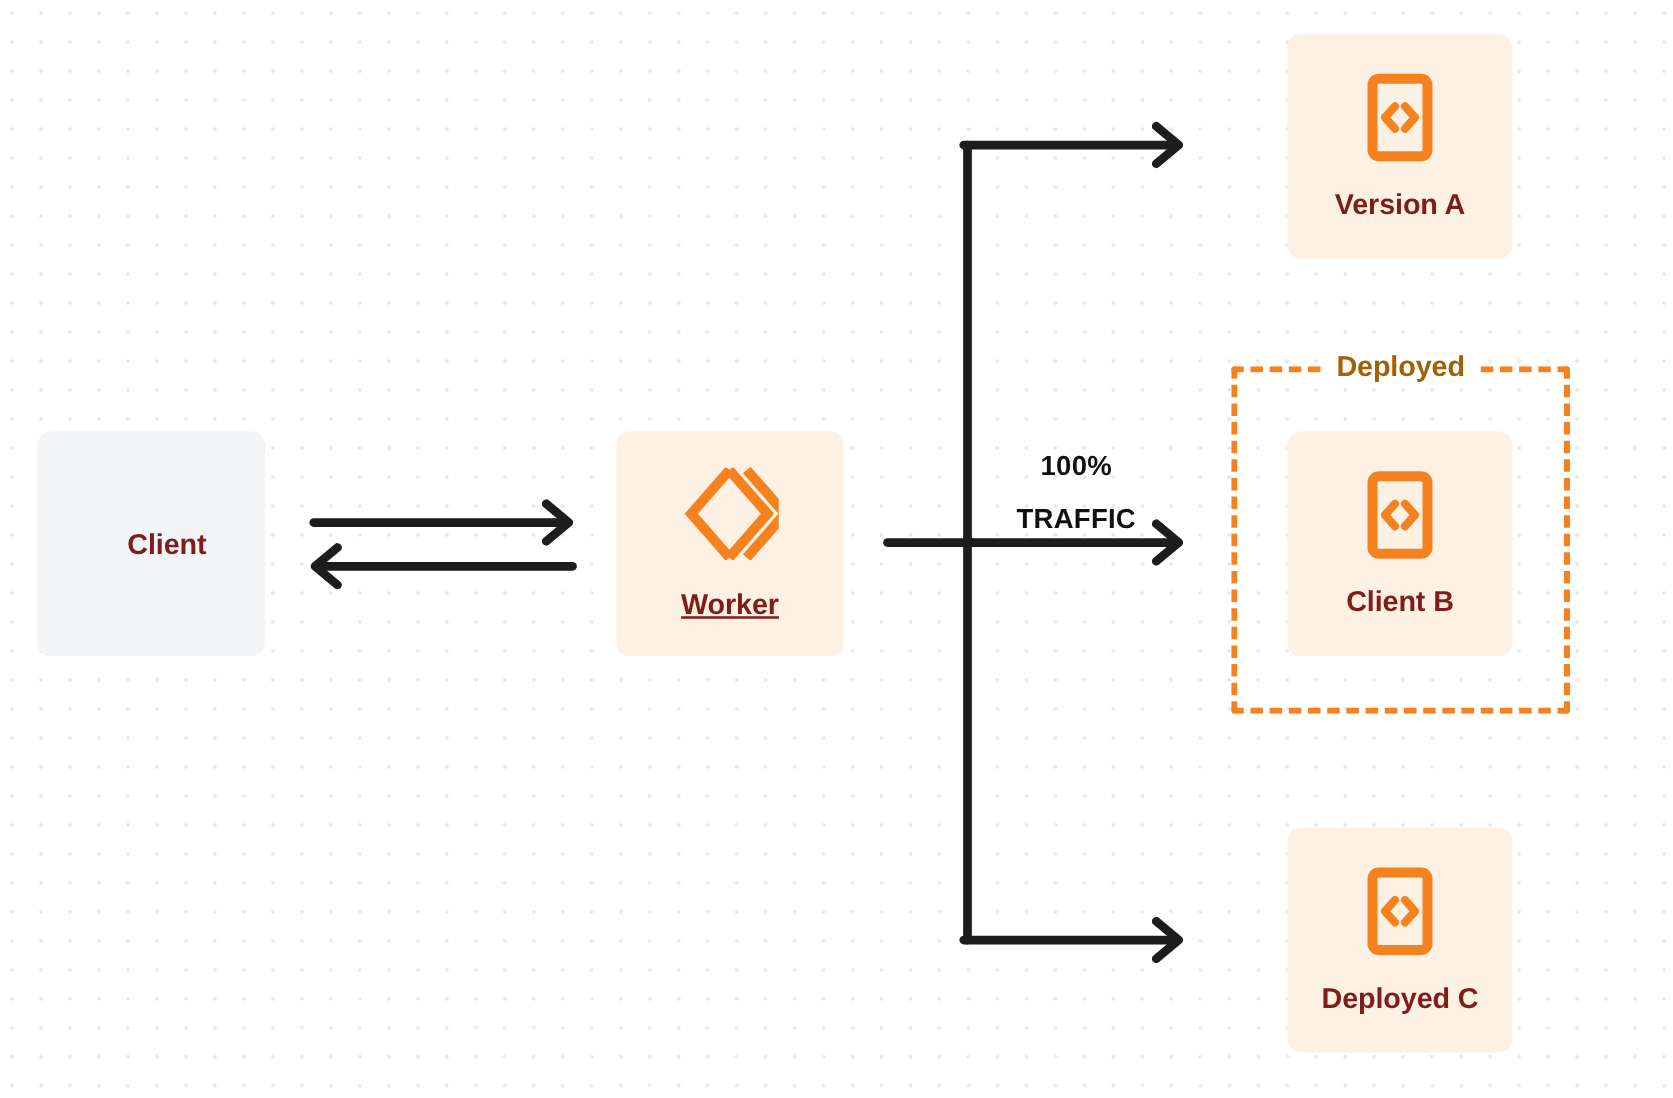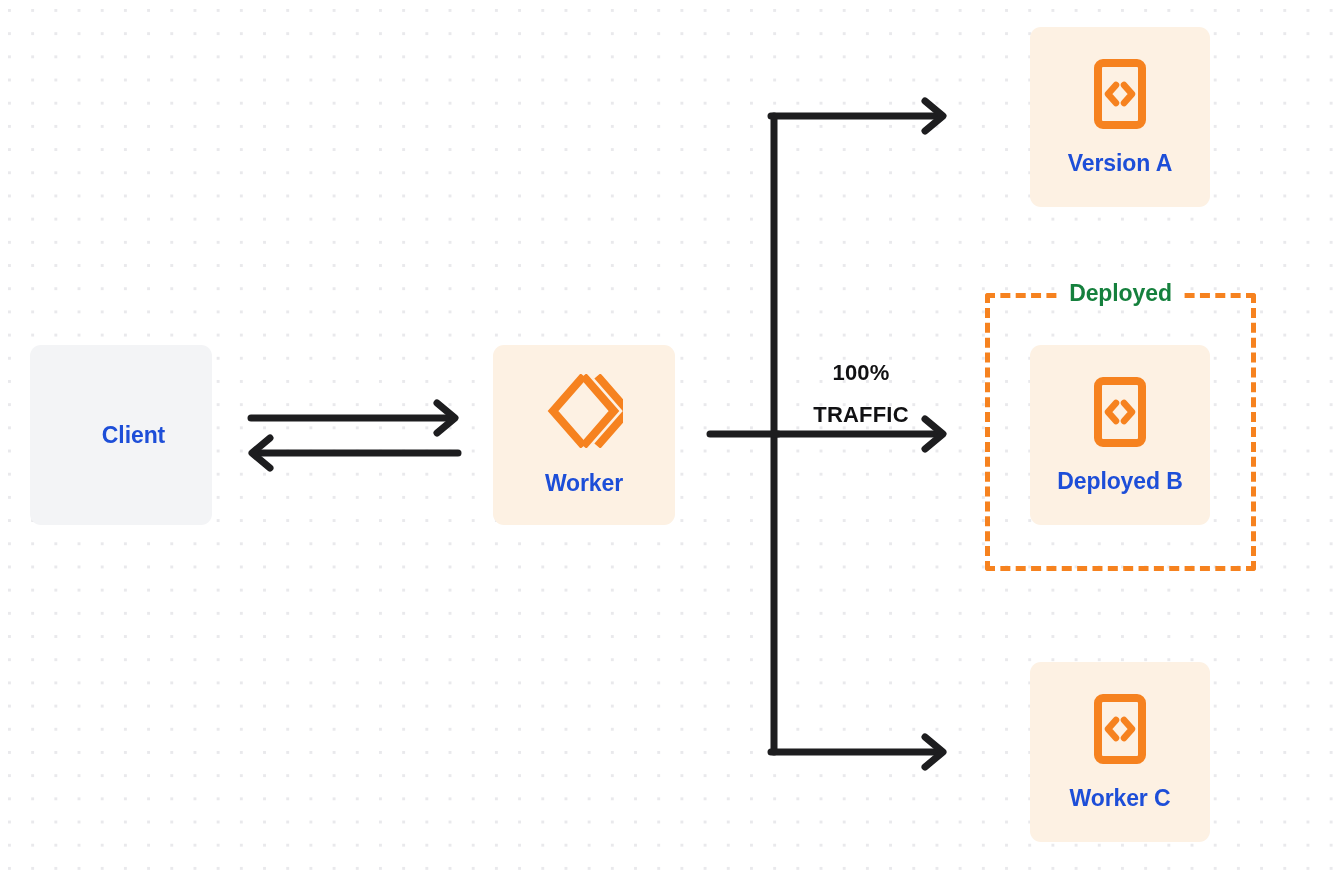--- a/index.html
+++ b/index.html
@@ -22,39 +22,39 @@
   .node {
     position: absolute;
     border-radius: 11px;
     display: flex;
     flex-direction: column;
     align-items: center;
     justify-content: center;
   }
   .node-label {
     font-weight: 700;
-    color: #1d4ed8;
+    color: #7f1d1d;
     letter-spacing: -0.1px;
     text-align: center;
     white-space: nowrap;
   }
 
   
   #client-node {
     left: 30px; top: 345px; width: 182px; height: 180px;
     background: #f3f4f6;
   }
   #client-node .node-label { font-size: 23px; margin-left: 25px; }
 
   
   #worker-node {
     left: 493px; top: 345px; width: 182px; height: 180px;
     background: #fdf1e3;
   }
-  #worker-node .node-label { font-size: 23px; margin-top: 22px; }
+  #worker-node .node-label { font-size: 23px; margin-top: 22px; text-decoration: underline; }
 
   
   .version-node {
     left: 1030px; width: 180px; height: 180px;
     background: #fdf1e3;
   }
   .version-node .node-label { font-size: 23px; margin-top: 20px; }
   #version-a-node { top: 27px; }
   #version-b-node { top: 345px; }
   #version-c-node { top: 662px; }
@@ -69,21 +69,21 @@
     border-radius: 3px;
   }
   #deployed-label {
     position: absolute;
     top: -18px; left: 50%;
     transform: translateX(-50%);
     background: #ffffff;
     padding: 0 11px;
     font-size: 23px;
     font-weight: 700;
-    color: #15803d;
+    color: #a16207;
     white-space: nowrap;
     letter-spacing: -0.1px;
   }
 
   
   #traffic-label {
     position: absolute;
     left: 793px; top: 352px;
     width: 136px;
     text-align: center;
@@ -141,32 +141,32 @@
   </div>
 
   <div class="node version-node" id="version-b-node">
     <span class="icon-wrap">
       <svg width="54" height="72" viewBox="0 0 54 72" aria-hidden="true">
         <rect x="5" y="5" width="44" height="62" rx="5" ry="5" fill="none" stroke="#f6821f" stroke-width="8"></rect>
         <path d="M23 27 L15 36 L23 45" fill="none" stroke="#f6821f" stroke-width="6.5" stroke-linecap="round" stroke-linejoin="round"></path>
         <path d="M31 27 L39 36 L31 45" fill="none" stroke="#f6821f" stroke-width="6.5" stroke-linecap="round" stroke-linejoin="round"></path>
       </svg>
     </span>
-    <div class="node-label">Deployed B</div>
+    <div class="node-label">Client B</div>
   </div>
 
   <div class="node version-node" id="version-c-node">
     <span class="icon-wrap">
       <svg width="54" height="72" viewBox="0 0 54 72" aria-hidden="true">
         <rect x="5" y="5" width="44" height="62" rx="5" ry="5" fill="none" stroke="#f6821f" stroke-width="8"></rect>
         <path d="M23 27 L15 36 L23 45" fill="none" stroke="#f6821f" stroke-width="6.5" stroke-linecap="round" stroke-linejoin="round"></path>
         <path d="M31 27 L39 36 L31 45" fill="none" stroke="#f6821f" stroke-width="6.5" stroke-linecap="round" stroke-linejoin="round"></path>
       </svg>
     </span>
-    <div class="node-label">Worker C</div>
+    <div class="node-label">Deployed C</div>
   </div>
 
   <svg class="edge-layer" aria-hidden="true">
     <g fill="none" stroke="#1d1d1f" stroke-width="7" stroke-linecap="round" stroke-linejoin="round">
 
       <g>
         <line x1="251" y1="418" x2="450" y2="418"></line>
         <polyline points="437,403 455,418 437,433"></polyline>
       </g>
 

